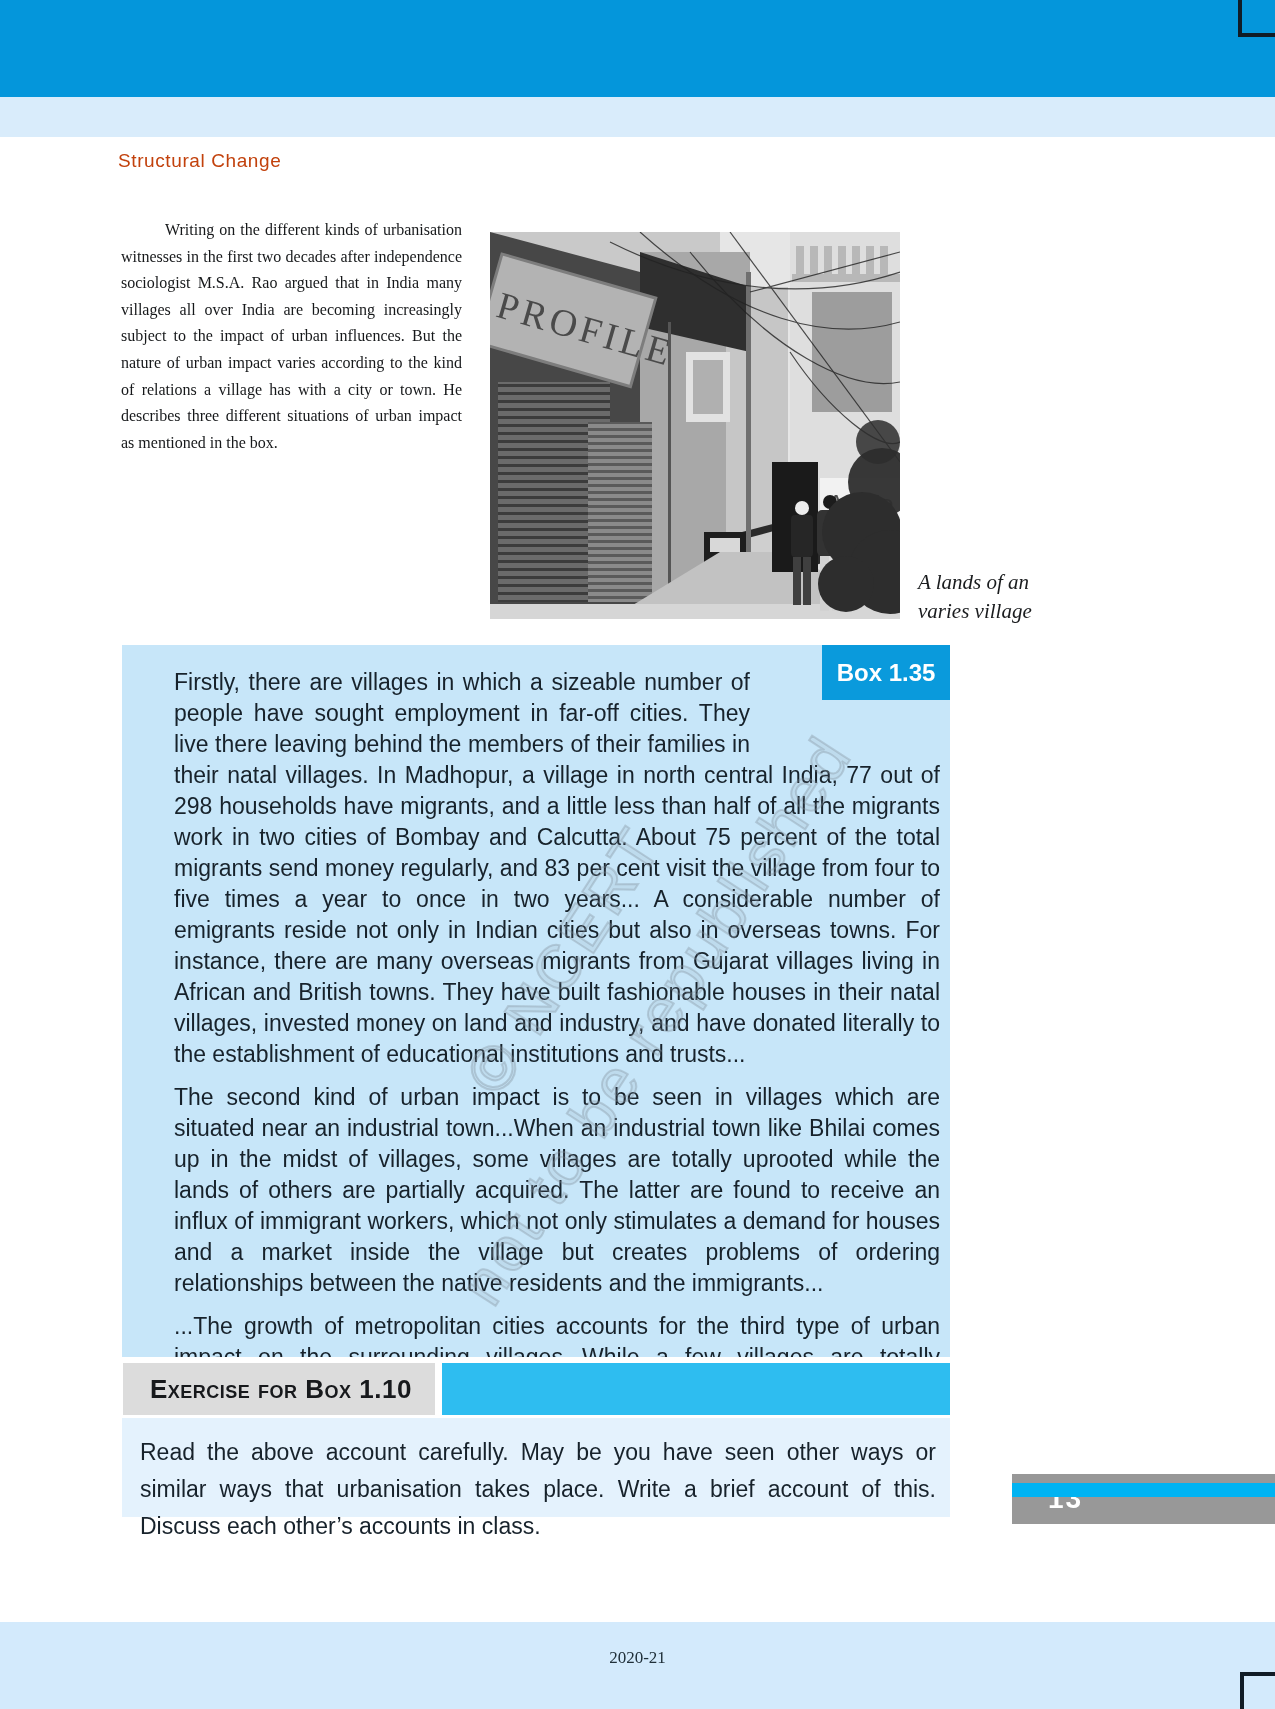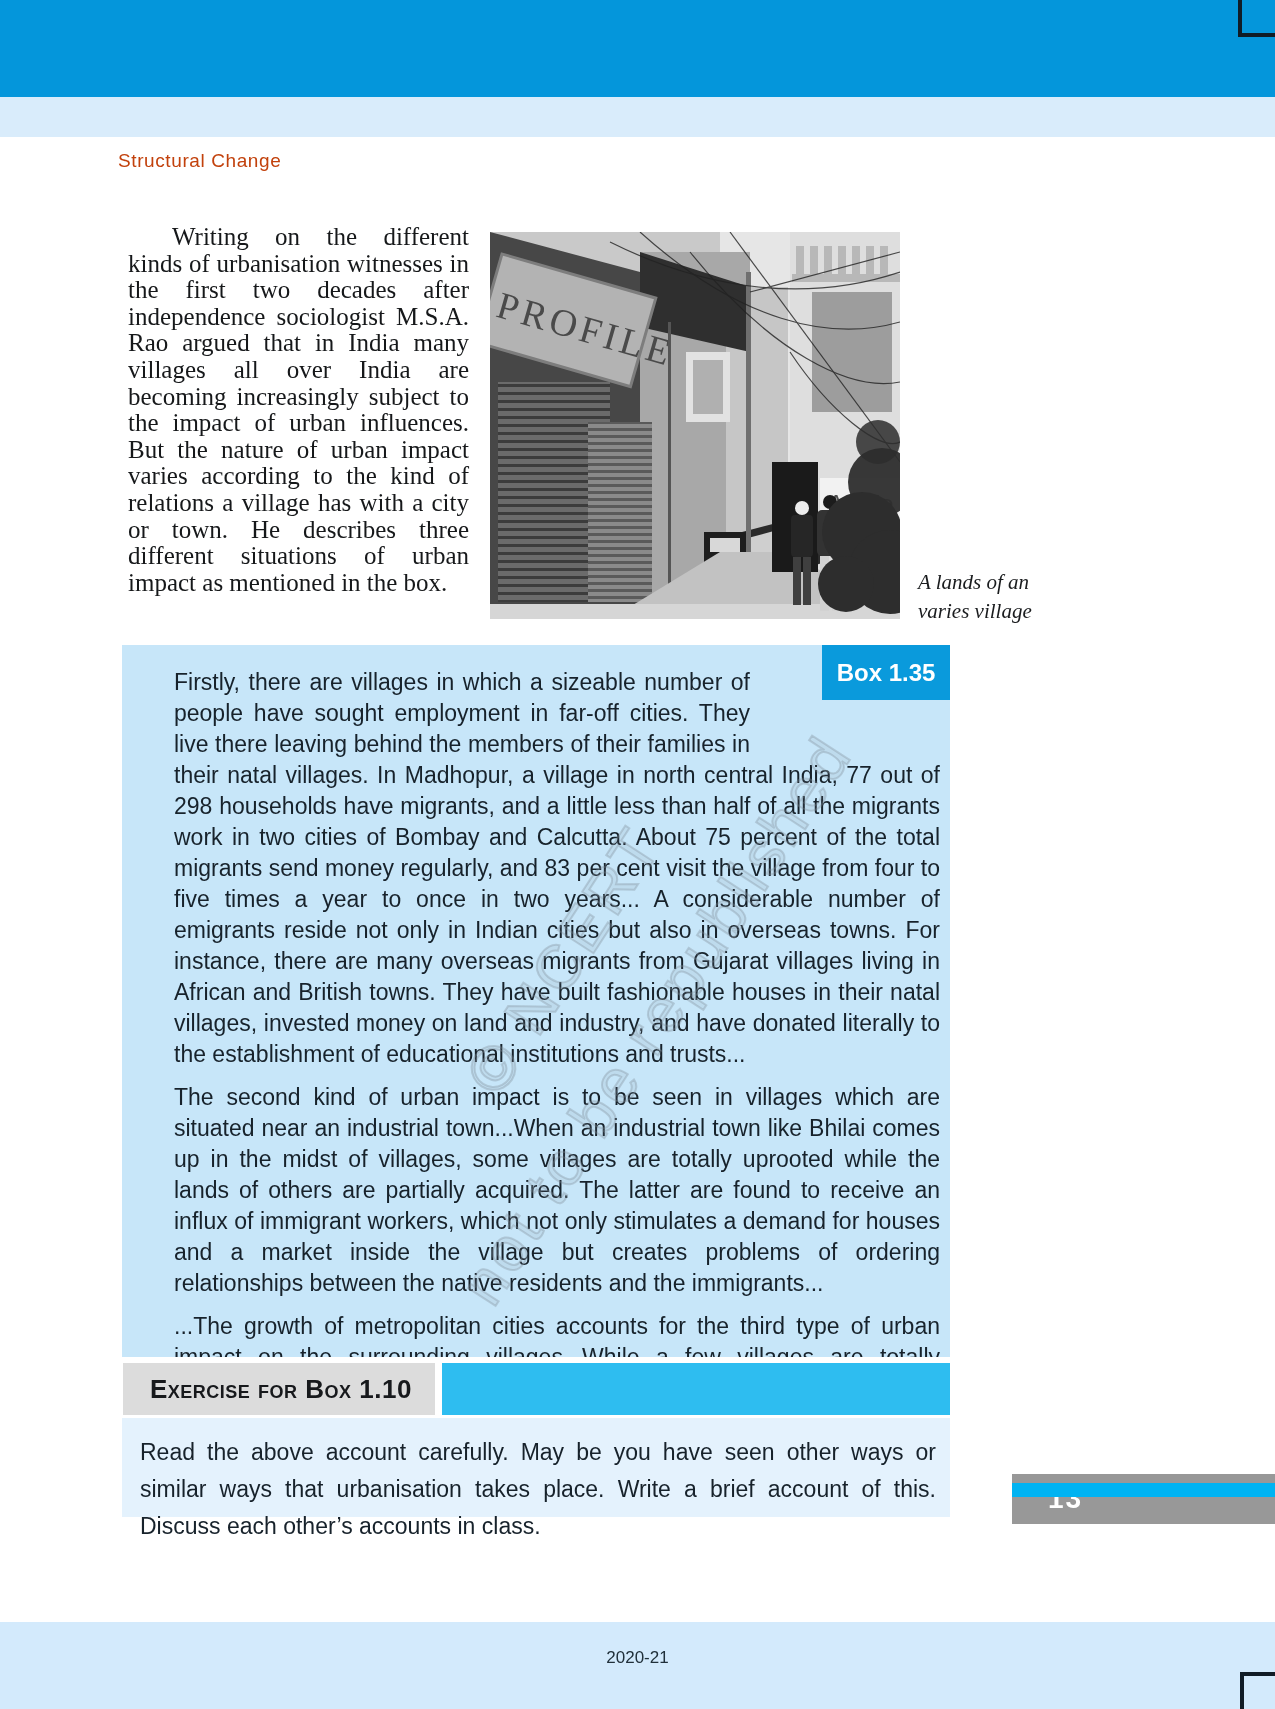--- a/index.html
+++ b/index.html
@@ -10,22 +10,22 @@
   
   .top-bar{position:absolute;left:0;top:0;width:1275px;height:97px;background:#0496db;}
   .top-corner-mark{position:absolute;left:1238px;top:0;width:33px;height:33px;
     border-left:4px solid #101c26;border-bottom:4px solid #101c26;}
   .top-strip{position:absolute;left:0;top:97px;width:1275px;height:40px;background:#d9ecfb;}
   
   .running-head{position:absolute;left:118px;top:150px;font-size:19px;color:#c2410c;
     letter-spacing:.6px;}
   
   .intro-para{position:absolute;left:117px;top:213px;width:341px;
-    font-family:"Liberation Serif",serif;font-size:25px;line-height:26.6px;
-    color:#16181a;text-align:justify;text-indent:44px;margin:11px;}
+    font-family:"Liberation Serif",serif;font-size:16px;line-height:26.6px;
+    color:#16181a;text-align:justify;text-indent:44px;margin:4px;}
   
   .photo{position:absolute;left:490px;top:232px;width:410px;height:387px;background:#c9c9c9;
     overflow:hidden;}
   .photo svg{display:block;}
   .photo-caption{position:absolute;left:918px;top:568px;width:140px;
     font-family:"Liberation Serif",serif;font-style:italic;font-size:21px;line-height:29px;
     color:#1a1c1e;}
   
   .box110{position:absolute;left:122px;top:645px;width:828px;height:712px;
     background:#c7e6f9;overflow:hidden;}
@@ -53,21 +53,21 @@
     font-size:23px;line-height:37px;color:#17222b;text-align:justify;}
   
   .page-num-box{position:absolute;left:1012px;top:1426px;width:263px;height:50px;
     background:#989898;color:#ffffff;font-weight:bold;font-size:28px;line-height:50px;
     padding-left:36px;box-sizing:border-box;letter-spacing:2px;margin-top:48px;}
   .page-num-strip{position:absolute;left:1012px;top:1483px;width:263px;height:14px;
     background:#00b3f2;}
   
   .bottom-strip{position:absolute;left:0;top:1622px;width:1275px;height:87px;background:#d3eafc;}
   .footer-year{position:absolute;left:0;top:1648px;width:1275px;text-align:center;
-    font-size:17px;color:#20303a;}
+    font-size:17px;color:#20303a;font-family:Liberation Serif, serif;}
   .bottom-corner-mark{position:absolute;left:1240px;top:1672px;width:31px;height:33px;
     border-left:4px solid #101c26;border-top:4px solid #101c26;}
 </style>
 </head>
 <body>
 
 <div class="page">
 
   <div class="top-bar"></div>
   <div class="top-corner-mark"></div>

